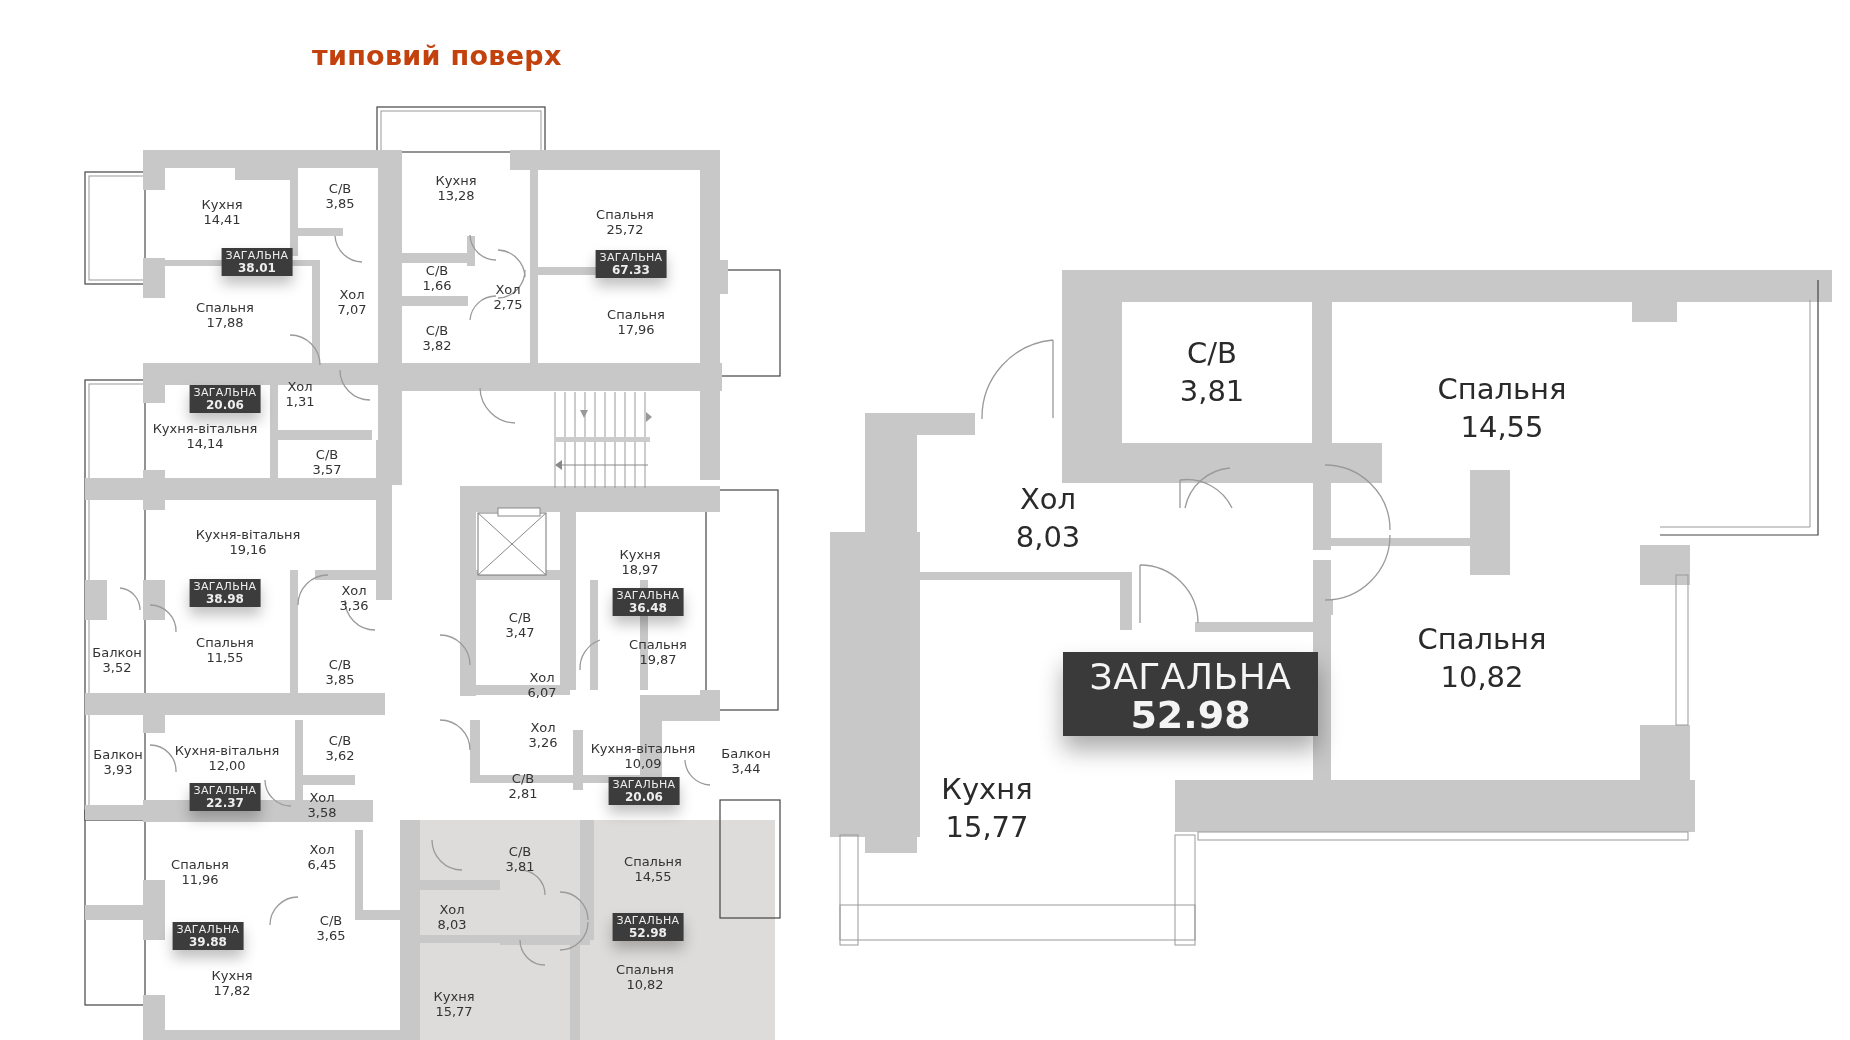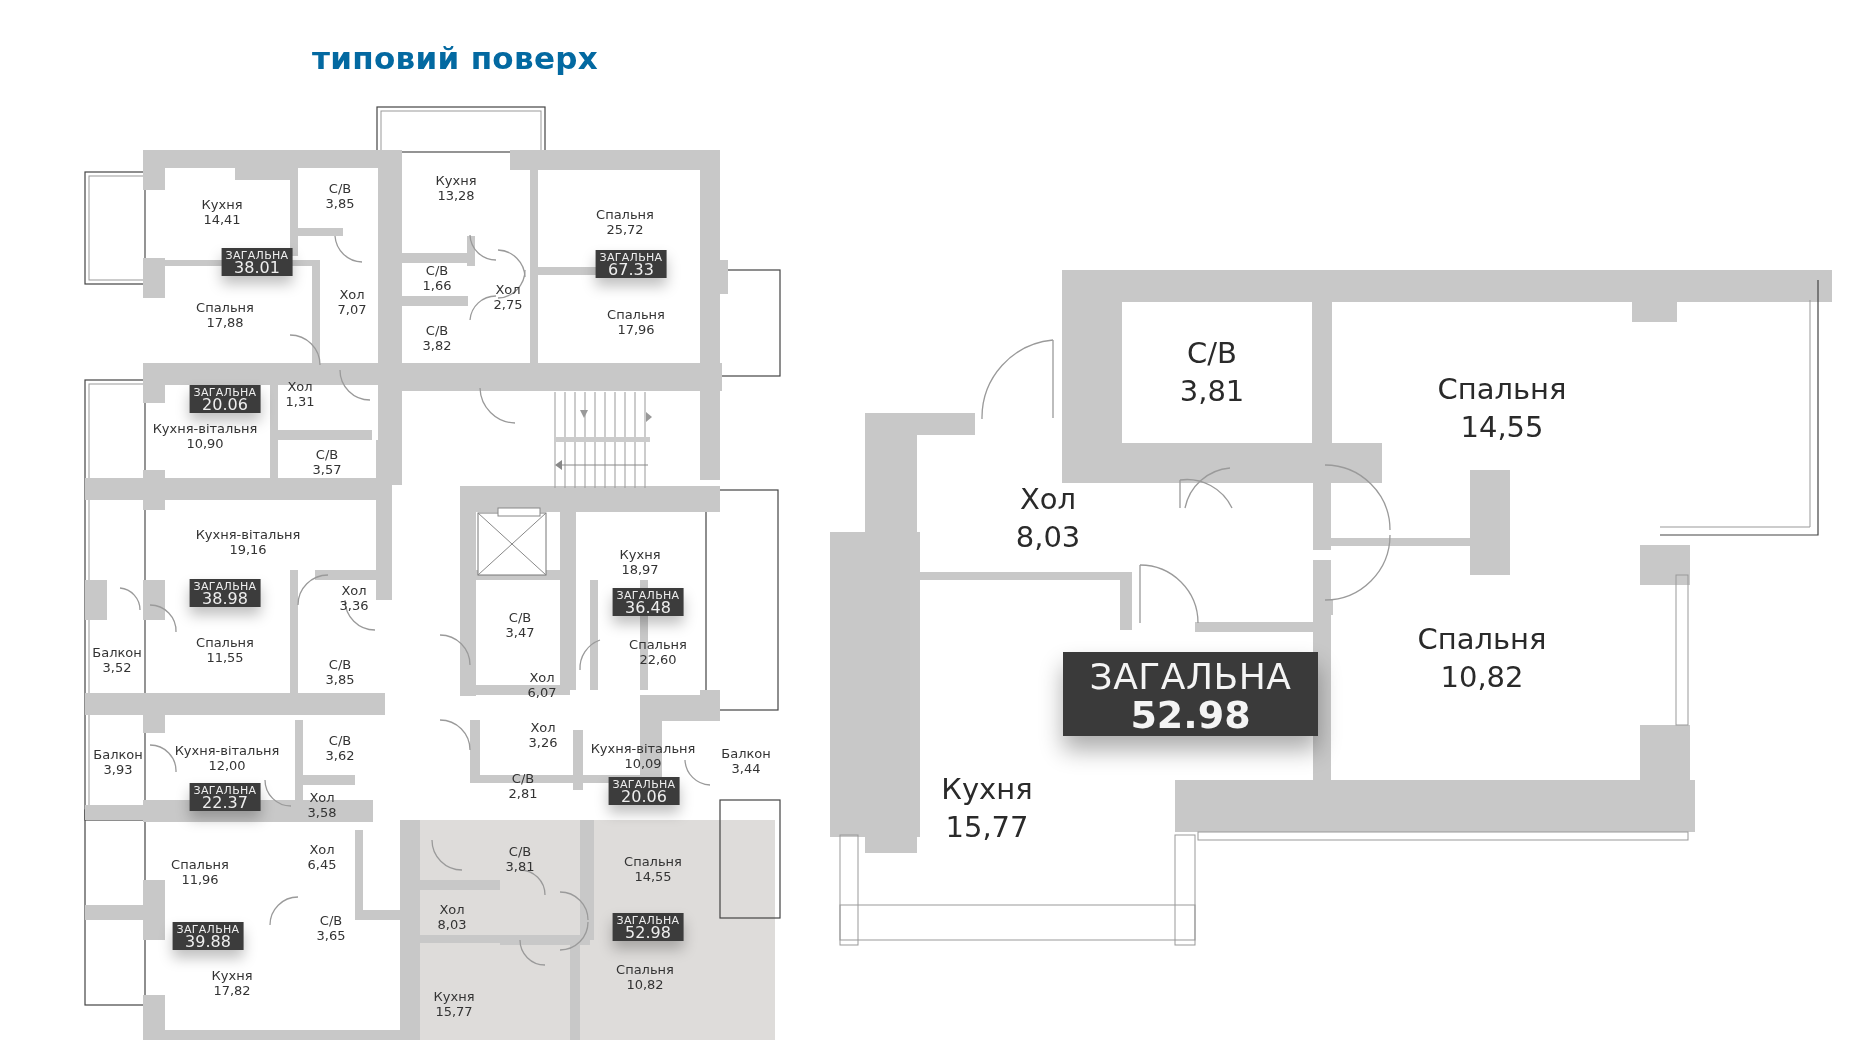--- a/index.html
+++ b/index.html
@@ -1,34 +1,34 @@
 <!DOCTYPE html>
 <html><head>
 <meta charset="utf-8">
 <style>
   html, body { margin: 0; padding: 0; background: #ffffff; }
   body { width: 1850px; height: 1040px; position: relative; overflow: hidden;
          font-family: "DejaVu Sans", sans-serif; color: #222; }
-  .title { position: absolute; left: 312px; top: 40px; font-size: 31px; font-weight: bold;
-           color: #0369a1; letter-spacing: 0.3px; }
+  .title { position: absolute; left: 312px; top: 40px; font-size: 27px; font-weight: bold;
+           color: #c2410c; letter-spacing: 0.3px; }
   svg { position: absolute; left: 0; top: 0; }
   .wall { fill: #c8c8c8; }
   .hl { fill: #dedcda; }
   .win { fill: none; stroke: #444; stroke-width: 1.2; }
   .win2 { fill: none; stroke: #999; stroke-width: 1; }
   .door { fill: none; stroke: #9a9a9a; stroke-width: 1.3; }
   .lbl { position: absolute; text-align: center; font-size: 13px; line-height: 15px;
          color: #333; transform: translate(-50%, -50%); white-space: nowrap; }
   .lbl .n { display: block; }
   .lbl .v { display: block; }
   .badge { position: absolute; background: #3c3c3c; color: #eee; text-align: center;
            font-size: 11px; line-height: 12px; padding: 2px 4px; transform: translate(-50%,-50%);
            box-shadow: 0 8px 14px rgba(0,0,0,0.25); white-space: nowrap; }
   .badge .t { display: block; letter-spacing: 0.3px; }
-  .badge .s { display: block; font-weight: normal; font-size: 16px; }
+  .badge .s { display: block; font-weight: bold; font-size: 12px; }
   .big-lbl { position: absolute; text-align: center; font-size: 29px; line-height: 38px;
              color: #2a2a2a; transform: translate(-50%,-50%); white-space: nowrap; }
   .big-lbl span { display: block; }
   .big-badge { position: absolute; left: 1063px; top: 652px; width: 255px; height: 84px;
                background: #3a3a3a; color: #f4f4f4; text-align: center;
                box-shadow: 0 14px 22px rgba(0,0,0,0.32); }
   .big-badge .t { display: block; font-size: 36px; line-height: 38px; margin-top: 6px; letter-spacing: 0.5px; }
   .big-badge .s { display: block; font-size: 38px; line-height: 38px; font-weight: bold; }
 </style>
 </head>
@@ -238,21 +238,21 @@
       <span class="t">ЗАГАЛЬНА</span>
       <span class="s">67.33</span>
     </div>
 
   <div class="lbl" style="left:300px;top:394px">
       <span class="n">Хол</span>
       <span class="v">1,31</span>
     </div>
   <div class="lbl" style="left:205px;top:436px">
       <span class="n">Кухня-вітальня</span>
-      <span class="v">10,90</span>
+      <span class="v">14,14</span>
     </div>
   <div class="lbl" style="left:327px;top:462px">
       <span class="n">С/В</span>
       <span class="v">3,57</span>
     </div>
   <div class="badge" style="left:225px;top:399px">
       <span class="t">ЗАГАЛЬНА</span>
       <span class="s">20.06</span>
     </div>
 
@@ -288,21 +288,21 @@
   <div class="lbl" style="left:520px;top:625px">
       <span class="n">С/В</span>
       <span class="v">3,47</span>
     </div>
   <div class="lbl" style="left:542px;top:685px">
       <span class="n">Хол</span>
       <span class="v">6,07</span>
     </div>
   <div class="lbl" style="left:658px;top:652px">
       <span class="n">Спальня</span>
-      <span class="v">22,60</span>
+      <span class="v">19,87</span>
     </div>
   <div class="badge" style="left:648px;top:602px">
       <span class="t">ЗАГАЛЬНА</span>
       <span class="s">36.48</span>
     </div>
 
   <div class="lbl" style="left:118px;top:762px">
       <span class="n">Балкон</span>
       <span class="v">3,93</span>
     </div>

